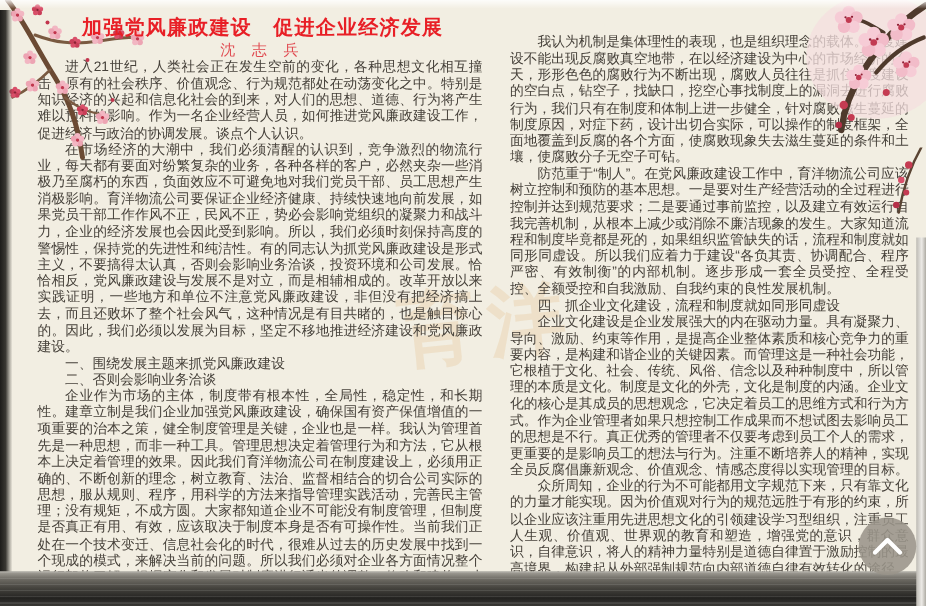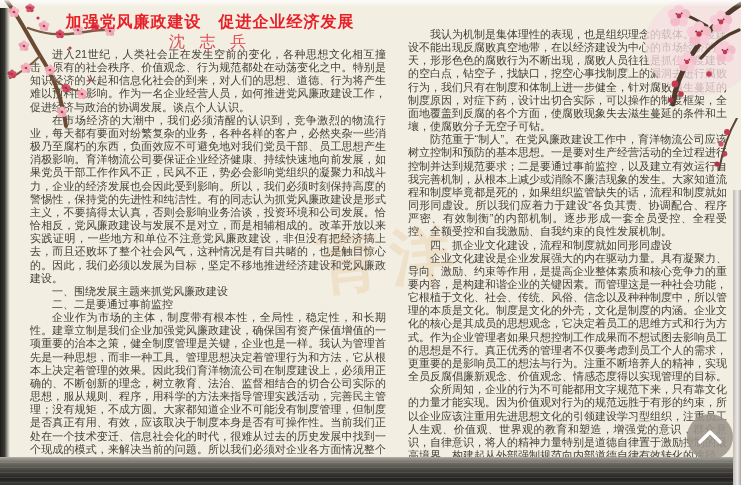--- a/index.html
+++ b/index.html
@@ -20,21 +20,21 @@
   .scroll-strip{position:absolute;right:0;top:190px;width:8px;height:295px;z-index:5;
     background:linear-gradient(90deg,#bdbab3,#eceae6 55%,#aaa79f);}
   
   .watermark{position:absolute;left:318px;top:208px;width:320px;z-index:0;
     font-size:62px;font-weight:bold;letter-spacing:10px;color:rgba(216,154,74,.16);
     transform:rotate(-6deg);user-select:none;white-space:nowrap;}
   
   .title{position:absolute;left:30px;top:12px;width:360px;text-align:center;z-index:2;
     font-size:16px;font-weight:bold;letter-spacing:1px;color:#e81f26;}
   .author{position:absolute;left:30px;top:32px;width:360px;text-align:center;z-index:2;
-    font-size:16px;letter-spacing:5px;color:#e04a50;}
+    font-size:12px;letter-spacing:5px;color:#e04a50;}
   
   .col{position:absolute;z-index:1;font-size:11px;line-height:13.15px;color:#46413a;
     text-align:justify;}
   .col p{margin:0;text-indent:2em;}
   .col-left{left:30px;top:48px;width:356px;height:408px;}
   .col-right{left:408px;top:28px;width:319px;height:426px;}
   
   .blossom-tl{position:absolute;left:0;top:0;z-index:2;}
   .blossom-tr{position:absolute;right:0;top:0;z-index:2;}
   .sprig-r{position:absolute;right:2px;top:118px;z-index:2;}
@@ -128,21 +128,21 @@
     <circle cx="14" cy="46" r="2.6" fill="#b53048"></circle>
   </svg>
 
   <div class="title">加强党风廉政建设　促进企业经济发展</div>
   <div class="author">沈 志 兵</div>
 
   <div class="col col-left">
     <p>进入21世纪，人类社会正在发生空前的变化，各种思想文化相互撞击，原有的社会秩序、价值观念、行为规范都处在动荡变化之中。特别是知识经济的兴起和信息化社会的到来，对人们的思想、道德、行为将产生难以预料的影响。作为一名企业经营人员，如何推进党风廉政建设工作，促进经济与政治的协调发展。谈点个人认识。</p>
     <p>在市场经济的大潮中，我们必须清醒的认识到，竞争激烈的物流行业，每天都有要面对纷繁复杂的业务，各种各样的客户，必然夹杂一些消极乃至腐朽的东西，负面效应不可避免地对我们党员干部、员工思想产生消极影响。育洋物流公司要保证企业经济健康、持续快速地向前发展，如果党员干部工作作风不正，民风不正，势必会影响党组织的凝聚力和战斗力，企业的经济发展也会因此受到影响。所以，我们必须时刻保持高度的警惕性，保持党的先进性和纯洁性。有的同志认为抓党风廉政建设是形式主义，不要搞得太认真，否则会影响业务洽谈，投资环境和公司发展。恰恰相反，党风廉政建设与发展不是对立，而是相辅相成的。改革开放以来实践证明，一些地方和单位不注意党风廉政建设，非但没有把经济搞上去，而且还败坏了整个社会风气，这种情况是有目共睹的，也是触目惊心的。因此，我们必须以发展为目标，坚定不移地推进经济建设和党风廉政建设。</p>
     <p>一、围绕发展主题来抓党风廉政建设</p>
-    <p>二、二是要通过事前监控</p>
+    <p>二、否则会影响业务洽谈</p>
     <p>企业作为市场的主体，制度带有根本性，全局性，稳定性，和长期性。建章立制是我们企业加强党风廉政建设，确保国有资产保值增值的一项重要的治本之策，健全制度管理是关键，企业也是一样。我认为管理首先是一种思想，而非一种工具。管理思想决定着管理行为和方法，它从根本上决定着管理的效果。因此我们育洋物流公司在制度建设上，必须用正确的、不断创新的理念，树立教育、法治、监督相结合的切合公司实际的思想，服从规则、程序，用科学的方法来指导管理实践活动，完善民主管理；没有规矩，不成方圆。大家都知道企业不可能没有制度管理，但制度是否真正有用、有效，应该取决于制度本身是否有可操作性。当前我们正处在一个技术变迁、信息社会化的时代，很难从过去的历史发展中找到一个现成的模式，来解决当前的问题。所以我们必须对企业各方面情况整个运行架构了解，根据变化和发展对制度进行适当的调整、修改和建构，才能充分反映企业工作的规律性和本质要求，不然制度和管理就显得苍白无力。很难把企业的经济建设和党风廉政建设搞好。</p>
 
   </div>
 
   <div class="col col-right">
     <p>我认为机制是集体理性的表现，也是组织理念的载体。制度建设不能出现反腐败真空地带，在以经济建设为中心的市场经济的今天，形形色色的腐败行为不断出现，腐败人员往往是抓住制度建设的空白点，钻空子，找缺口，挖空心事找制度上的漏洞去进行腐败行为，我们只有在制度和体制上进一步健全，针对腐败滋生蔓延的制度原因，对症下药，设计出切合实际，可以操作的制度框架，全面地覆盖到反腐的各个方面，使腐败现象失去滋生蔓延的条件和土壤，使腐败分子无空子可钻。</p>
     <p>防范重于“制人”。在党风廉政建设工作中，育洋物流公司应该树立控制和预防的基本思想。一是要对生产经营活动的全过程进行控制并达到规范要求；二是要通过事前监控，以及建立有效运行自我完善机制，从根本上减少或消除不廉洁现象的发生。大家知道流程和制度毕竟都是死的，如果组织监管缺失的话，流程和制度就如同形同虚设。所以我们应着力于建设“各负其责、协调配合、程序严密、有效制衡”的内部机制。逐步形成一套全员受控、全程受控、全额受控和自我激励、自我约束的良性发展机制。</p>
     <p>四、抓企业文化建设，流程和制度就如同形同虚设</p>
     <p>企业文化建设是企业发展强大的内在驱动力量。具有凝聚力、导向、激励、约束等作用，是提高企业整体素质和核心竞争力的重要内容，是构建和谐企业的关键因素。而管理这是一种社会功能，它根植于文化、社会、传统、风俗、信念以及种种制度中，所以管理的本质是文化。制度是文化的外壳，文化是制度的内涵。企业文化的核心是其成员的思想观念，它决定着员工的思维方式和行为方式。作为企业管理者如果只想控制工作成果而不想试图去影响员工的思想是不行。真正优秀的管理者不仅要考虑到员工个人的需求，更重要的是影响员工的想法与行为。注重不断培养人的精神，实现全员反腐倡廉新观念、价值观念、情感态度得以实现管理的目标。</p>
     <p>众所周知，企业的行为不可能都用文字规范下来，只有靠文化的力量才能实现。因为价值观对行为的规范远胜于有形的约束，所以企业应该注重用先进思想文化的引领建设学习型组织，注重员工人生观、价值观、世界观的教育和塑造，增强党的意识，群众意识，自律意识，将人的精神力量特别是道德自律置于激励控制的最高境界，构建起从外部强制规范向内部道德自律有效转化的途径。理治于外，情感于内，只有提升完善员工的主体人格，建立起全面体现客观他律和主观自律的民主机制，为反腐倡廉工作筑起一座座坚实的城墙，才能使反腐倡廉工作更加扎实有长效。</p>

